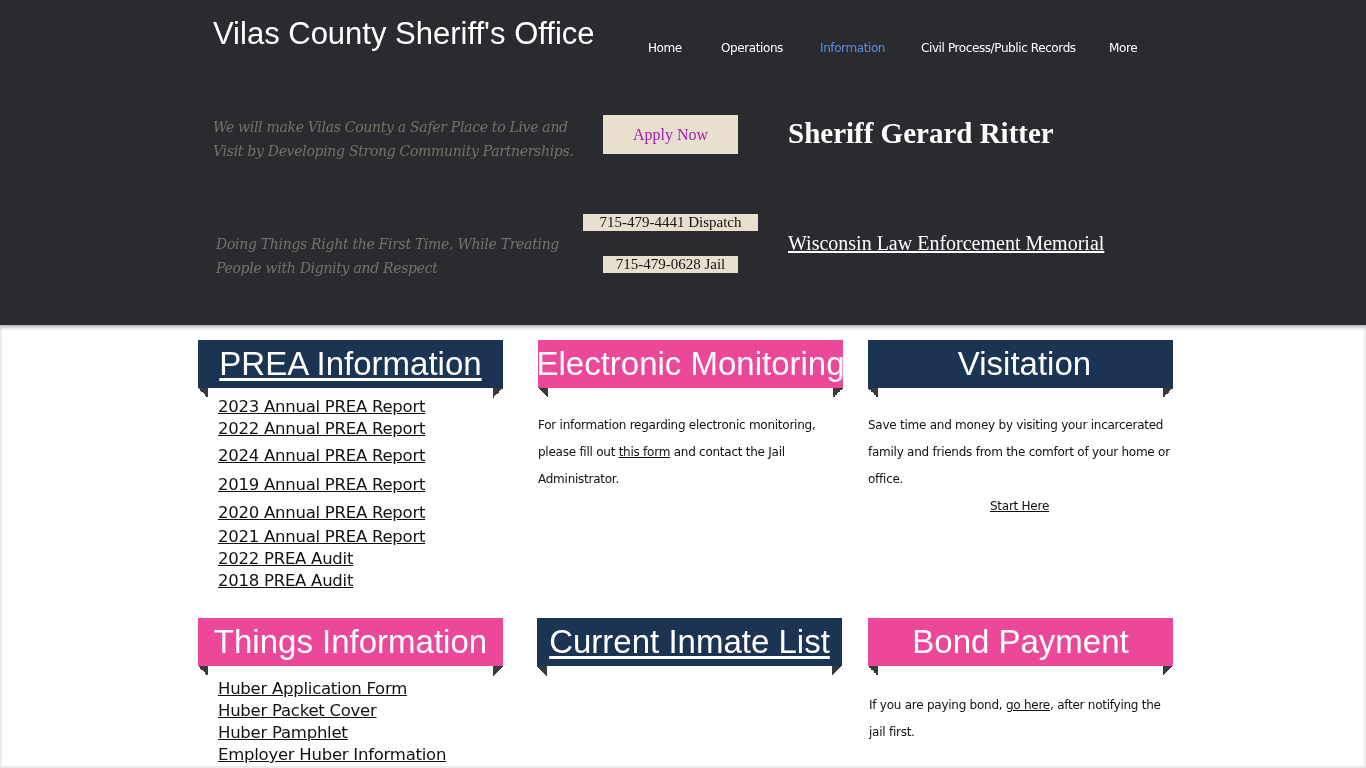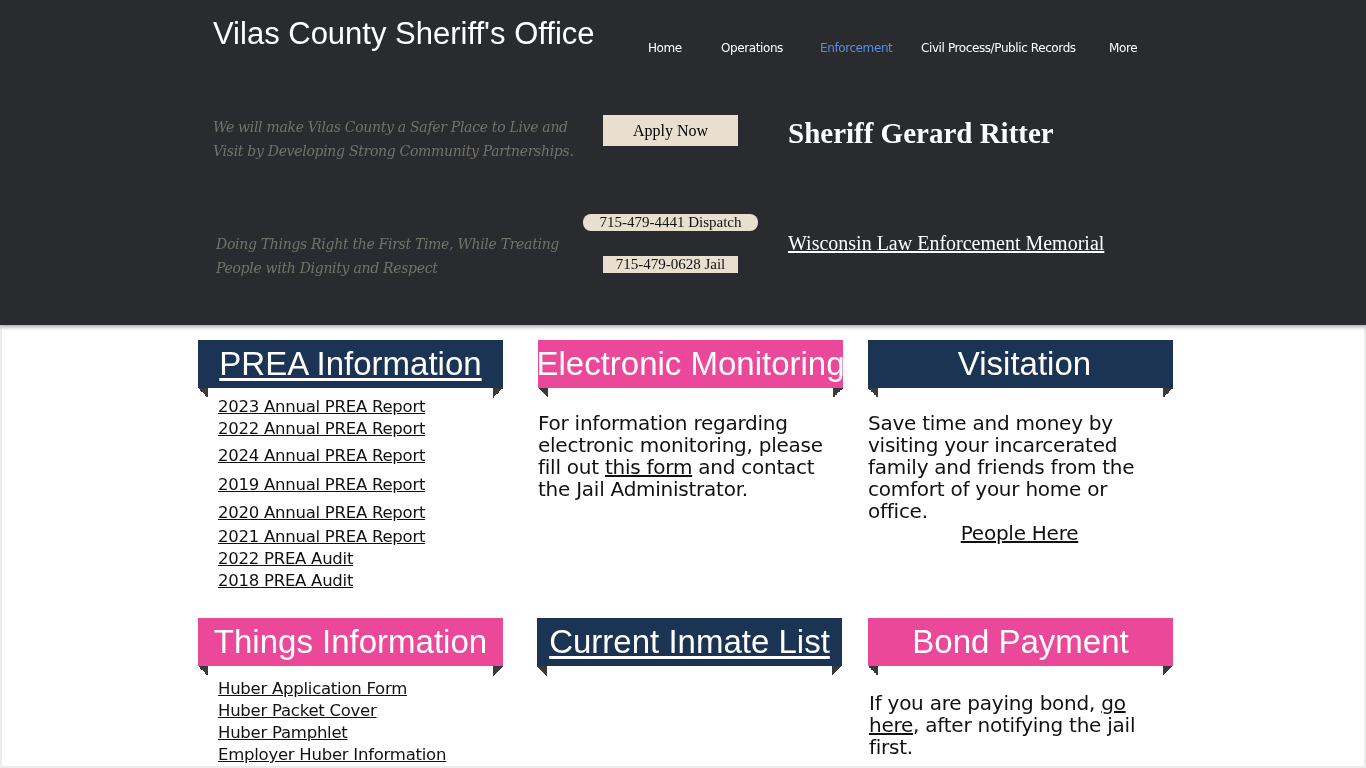--- a/index.html
+++ b/index.html
@@ -24,22 +24,22 @@
       color: #ffffff; text-decoration: none; letter-spacing: -0.4px;
     }
     .nav a.active { color: #5a8ee0; }
 
     .motto {
       position: absolute; font-family: "DejaVu Serif", serif; font-style: italic;
       font-size: 14px; line-height: 24px; color: #74736a; letter-spacing: -0.3px;
       white-space: nowrap;
     }
     .apply-btn {
-      position: absolute; left: 603px; top: 115px; width: 135px; height: 31px;
-      background: #e8dfcf; color: #000000; border: none;
+      position: absolute; left: 603px; top: 115px; width: 135px; height: 39px;
+      background: #e8dfcf; color: #a21caf; border: none;
       font-family: "Liberation Serif", serif; font-size: 16px;
       display: flex; align-items: center; justify-content: center; cursor: pointer;
     }
     .phone {
       position: absolute; height: 17px; background: #e8dfcf; color: #111;
       font-family: "Liberation Serif", serif; font-size: 15px; line-height: 17px;
       text-align: center; white-space: nowrap;
     }
     .sheriff-name {
       position: absolute; left: 788px; top: 117px;
@@ -75,54 +75,54 @@
 
     .link-list { position: absolute; }
     .link-list a {
       position: absolute; left: 0; white-space: nowrap;
       font-family: "DejaVu Sans", sans-serif; font-size: 16.5px; color: #111111;
       text-decoration: underline; letter-spacing: -0.25px;
     }
 
     .body-text {
       position: absolute; font-family: "DejaVu Sans", sans-serif;
-      font-size: 20px; line-height: 22px; color: #111111; letter-spacing: -0.25px;
+      font-size: 12px; line-height: 27px; color: #111111; letter-spacing: -0.25px;
     }
     .body-text a { color: #111111; text-decoration: underline; }
     .center { text-align: center; }
   </style>
 </head>
 <body>
 
 <div class="header">
   <div class="site-title">Vilas County Sheriff's Office</div>
 
   <nav class="nav">
     <a href="#" style="left:648px">Home</a>
     <a href="#" style="left:721px">Operations</a>
-    <a href="#" class="active" style="left:820px">Enforcement</a>
+    <a href="#" class="active" style="left:820px">Information</a>
     <a href="#" style="left:921px">Civil Process/Public Records</a>
     <a href="#" style="left:1109px">More</a>
   </nav>
 
   <div class="motto" style="left:213px; top:115px;font-style:italic;">
     <div>We will make Vilas County a Safer Place to Live and</div>
     <div>Visit by Developing Strong Community Partnerships.</div>
   </div>
 
   <button class="apply-btn">Apply Now</button>
 
   <div class="sheriff-name">Sheriff Gerard Ritter</div>
 
   <div class="motto" style="left:216px; top:232px;">
     <div>Doing Things Right the First Time, While Treating</div>
     <div>People with Dignity and Respect</div>
   </div>
 
-  <div class="phone" style="left:583px; top:214px; width:175px;border-radius:8px;">715-479-4441 Dispatch</div>
+  <div class="phone" style="left:583px; top:214px; width:175px;">715-479-4441 Dispatch</div>
   <div class="phone" style="left:603px; top:256px; width:135px;">715-479-0628 Jail</div>
 
   <a href="#" class="memorial-link">Wisconsin Law Enforcement Memorial</a>
 </div>
 
 <div class="page-frame"></div>
 
 <div class="banner navy" style="left:198px; top:340px; width:305px;">
   <a href="#">PREA Information</a>
   <span class="fold left"></span>
@@ -148,21 +148,21 @@
   <span>For information regarding electronic monitoring, please fill out </span><a href="#">this form</a><span> and contact the Jail Administrator.</span>
 </div>
 
 <div class="banner navy" style="left:868px; top:340px; width:305px;padding-left:8px;">
   <span>Visitation</span>
   <span class="fold left"></span>
   <span class="fold right"></span>
 </div>
 <div class="body-text" style="left:868px; top:412px; width:305px;">
   <div>Save time and money by visiting your incarcerated family and friends from the comfort of your home or office.</div>
-  <div class="center" style="width:303px;"><a href="#">People Here</a></div>
+  <div class="center" style="width:303px;"><a href="#">Start Here</a></div>
 </div>
 
 <div class="banner gray" style="left:198px; top:618px; width:305px;">
   <span>Things Information</span>
   <span class="fold left"></span>
   <span class="fold right"></span>
 </div>
 <div class="link-list" style="left:218px; top:0;">
   <a href="#" style="top:679px">Huber Application Form</a>
   <a href="#" style="top:701px">Huber Packet Cover</a>

